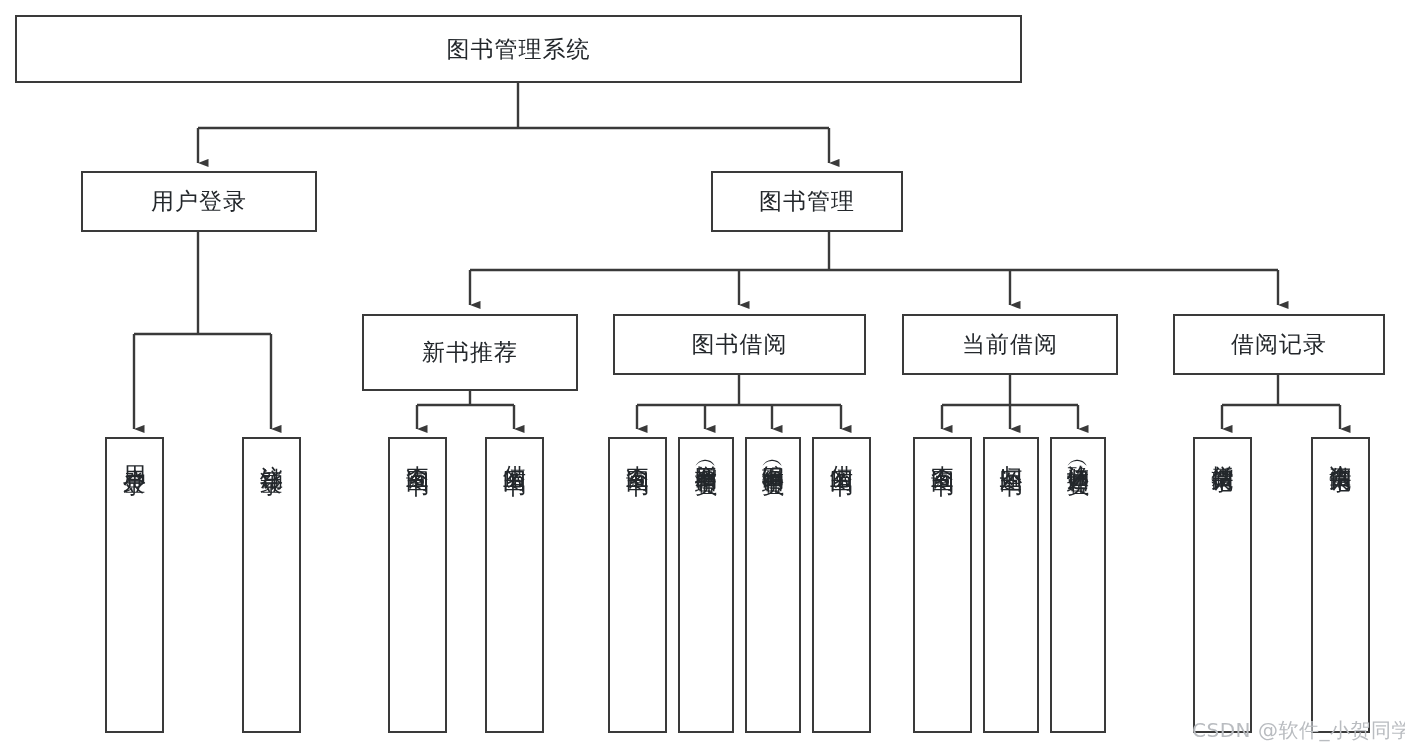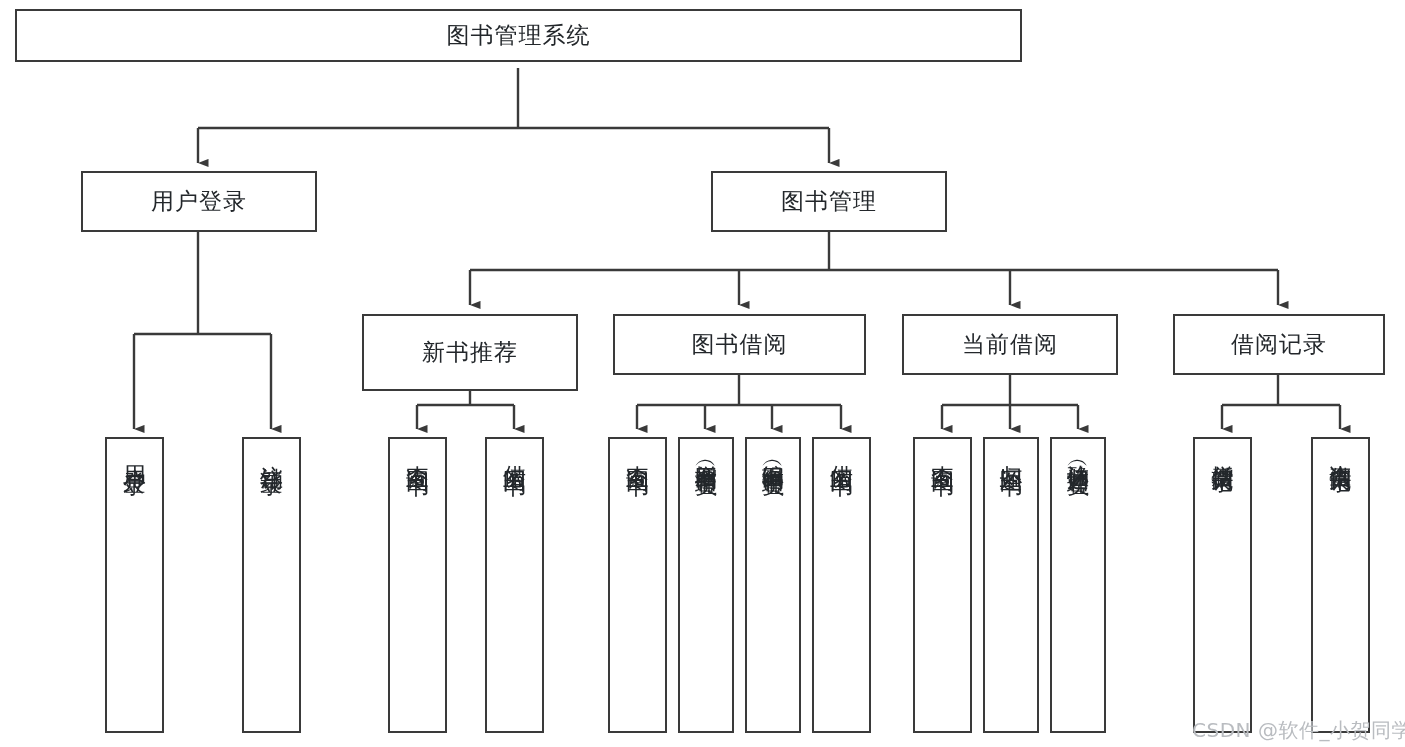--- a/index.html
+++ b/index.html
@@ -115,28 +115,28 @@
       <path d="M1010,405 L1010,429" marker-end="url(#arrowhead)"></path>
       <path d="M1078,405 L1078,429" marker-end="url(#arrowhead)"></path>
 
       <path d="M1278,375 L1278,405"></path>
       <path d="M1222,405 L1340,405"></path>
       <path d="M1222,405 L1222,429" marker-end="url(#arrowhead)"></path>
       <path d="M1340,405 L1340,429" marker-end="url(#arrowhead)"></path>
     </g>
   </svg>
 
-  <div class="node h" style="left:15px; top:9px; width:1007px; height:53px;">
+  <div class="node h" style="left:15px; top:15px; width:1007px; height:68px;">
     <span>图书管理系统</span>
   </div>
 
   <div class="node h" style="left:81px; top:171px; width:236px; height:61px;">
     <span>用户登录</span>
   </div>
-  <div class="node h" style="left:711px; top:171px; width:236px; height:61px;">
+  <div class="node h" style="left:711px; top:171px; width:192px; height:61px;">
     <span>图书管理</span>
   </div>
 
   <div class="node h" style="left:362px; top:314px; width:216px; height:77px;">
     <span>新书推荐</span>
   </div>
   <div class="node h" style="left:613px; top:314px; width:253px; height:61px;">
     <span>图书借阅</span>
   </div>
   <div class="node h" style="left:1173px; top:314px; width:212px; height:61px;">

